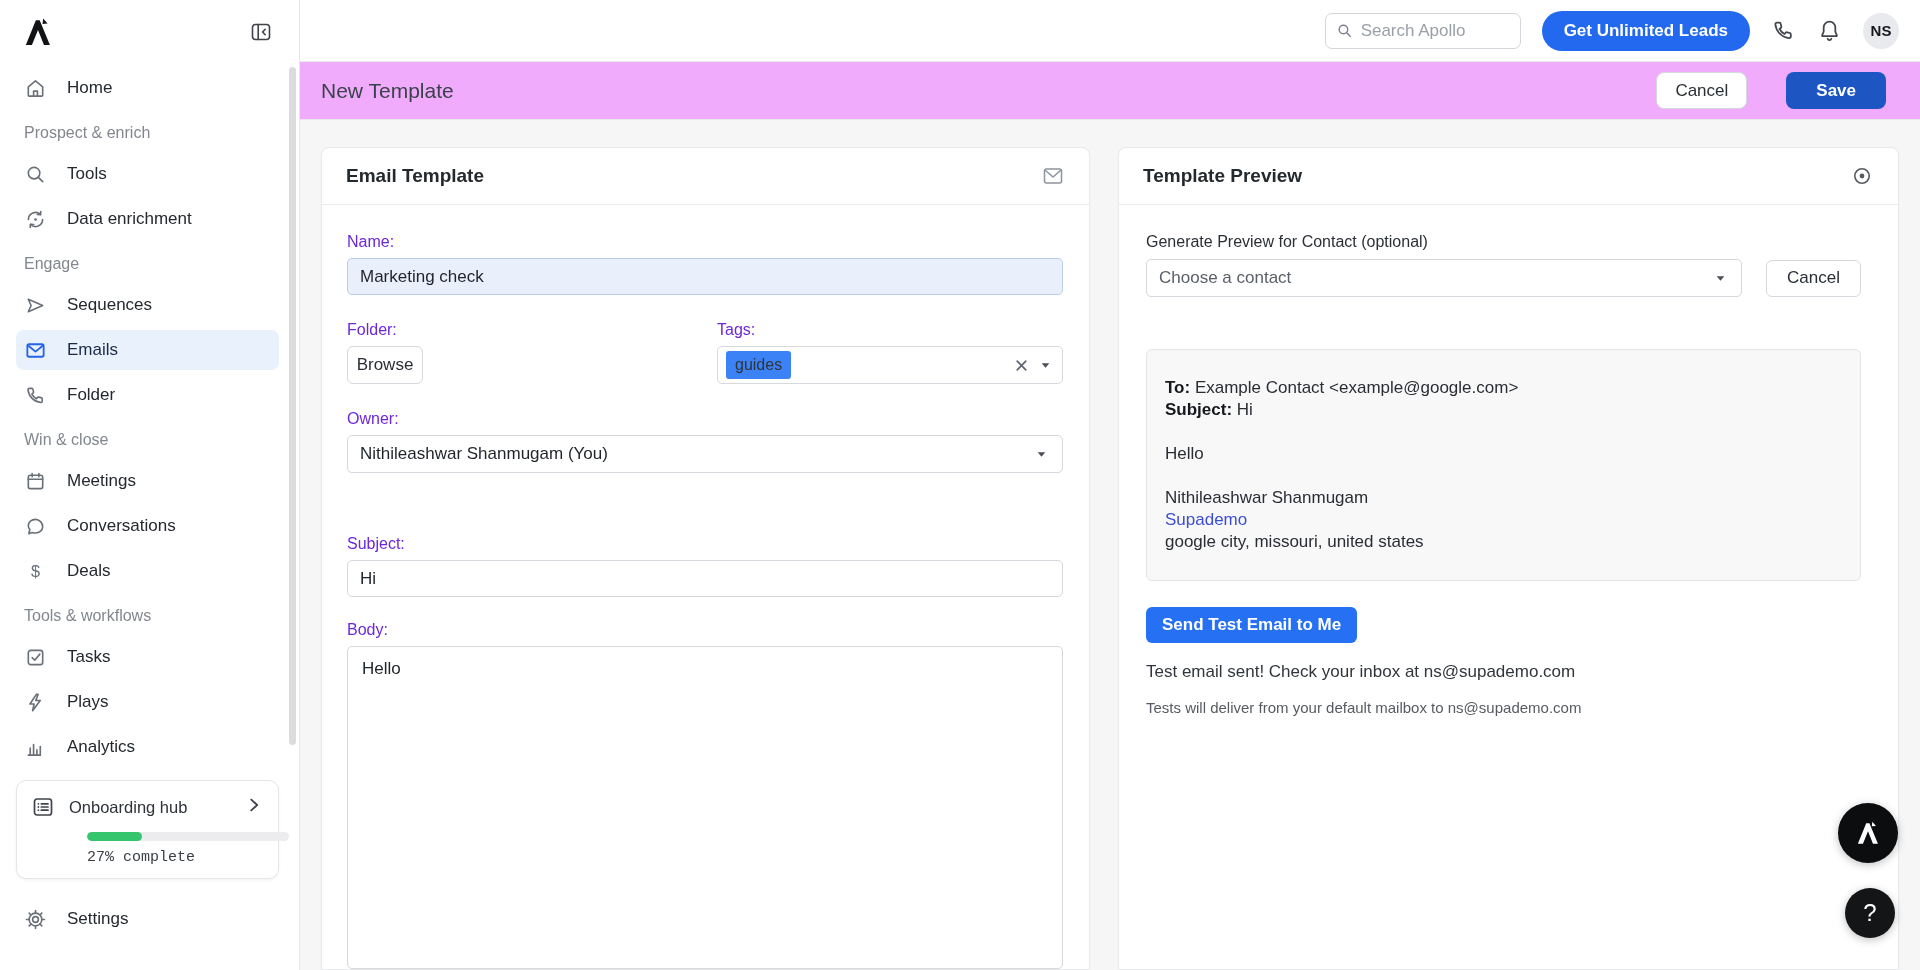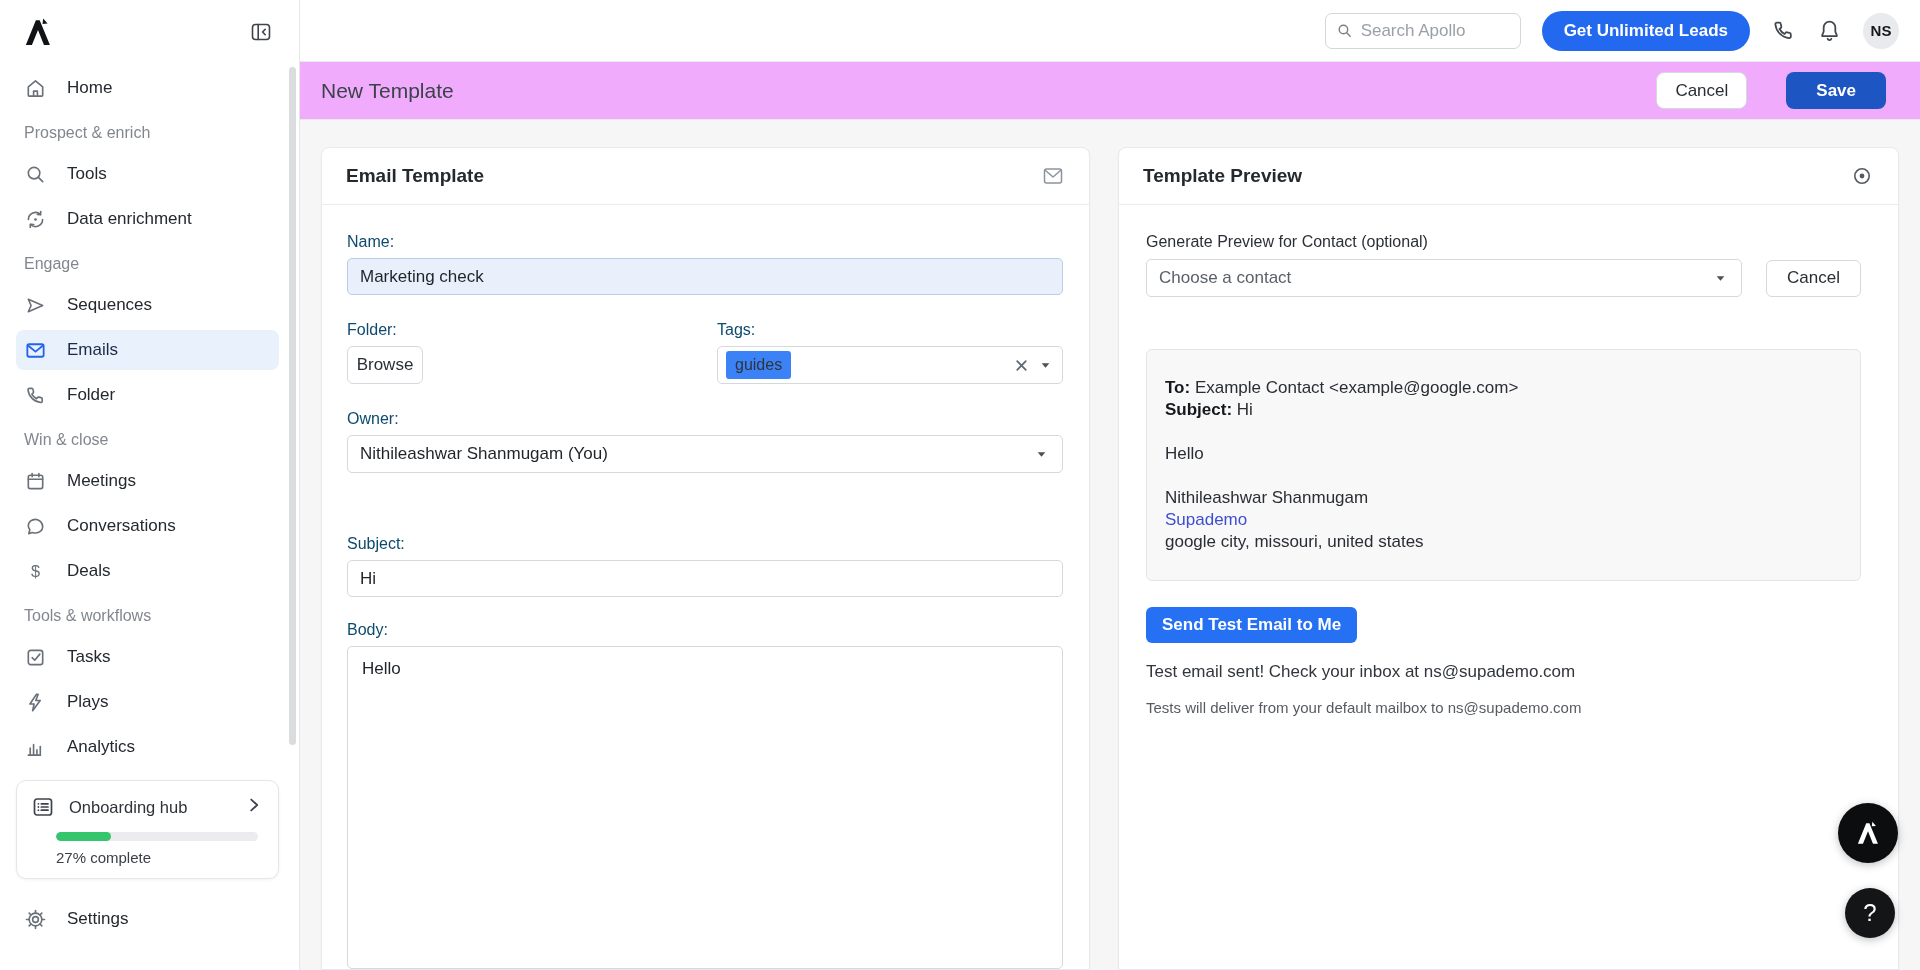--- a/index.html
+++ b/index.html
@@ -17,21 +17,21 @@
   .nav-item.active { background:#e9f1fc; color:#1b2b47; font-weight:500; }
   .nav-item.home { margin-top:10px; }
   .section-title { margin:16px 0 12px 24px; font-size:16px; color:#82878f; }
   .icon-gray { stroke:#6a7078; fill:none; stroke-width:1.7; stroke-linecap:round; stroke-linejoin:round; }
   .icon-blue { stroke:#2563eb; fill:none; stroke-width:1.9; stroke-linecap:round; stroke-linejoin:round; }
   .onboarding-card { margin:8px 20px 0 16px; border:1px solid #e4e6ea; border-radius:10px; padding:14px 14px 12px 14px; box-shadow:0 1px 3px rgba(0,0,0,.06); background:#fff; }
   .onboarding-row { display:flex; align-items:center; gap:14px; }
   .onboarding-row svg { width:24px; height:24px; }
   .onboarding-title { flex:1; font-size:16.5px; color:#2e3339; }
   .chev-right svg { width:20px; height:20px; }
-  .onboarding-body { margin-left:25px; }
+  .onboarding-body { margin-left:56px;font-family:Liberation Mono, monospace; }
   .progress-track { margin-top:13px; height:9px; background:#ececee; border-radius:6px; overflow:hidden; width:202px; }
   .progress-fill { height:100%; background:#35c56d; border-radius:6px; }
   .progress-label { margin-top:8px; font-size:15px; color:#3b4047; }
   .settings-item { margin-top:20px; margin-bottom:14px; }
   .sidebar-scrollbar { position:absolute; right:3px; top:67px; width:7px; height:678px; background:#dbdcde; border-radius:4px; }
 
   
   .main { flex:1; display:flex; flex-direction:column; min-width:0; background:#f6f6f7; }
   .topbar { height:62px; background:#fff; border-bottom:1px solid #e9eaec; display:flex; align-items:center; justify-content:flex-end; gap:21px; padding-right:21px; }
   .searchbox { width:196px; height:36px; border:1px solid #d3d6db; border-radius:7px; display:flex; align-items:center; gap:8px; padding:0 10px; background:#fff; }
@@ -50,21 +50,21 @@
 
   .content { flex:1; display:flex; gap:28px; padding:27px 21px 0 21px; overflow:hidden; }
   .card { background:#fff; border:1px solid #e8e9eb; border-radius:8px 8px 0 0; box-shadow:0 1px 2px rgba(0,0,0,.04); display:flex; flex-direction:column; }
   .email-card { width:769px; min-width:769px; }
   .preview-card { flex:1; }
   .card-header { height:57px; min-height:57px; border-bottom:1px solid #ececee; display:flex; align-items:center; padding:0 24px; }
   .card-title { font-size:19px; font-weight:600; color:#24292e; flex:1; }
   .card-header svg { width:24px; height:24px; }
 
   .email-body { padding:28px 26px 0 25px; display:flex; flex-direction:column; flex:1; overflow:hidden; }
-  .field-label { font-size:16px; color:#0c4a6e; margin-bottom:7px; }
+  .field-label { font-size:16px; color:#6d28d9; margin-bottom:7px; }
   .text-input { width:100%; height:37px; border:1px solid #d5d8dd; border-radius:5px; padding:0 12px; font-size:17px; font-family:"Liberation Sans", sans-serif; color:#1f242a; background:#fff; outline:none; }
   .text-input.focused { background:#e9f0fb; border-color:#b9cce9; }
   .form-row { display:flex; margin-top:26px; }
   .col-folder { width:370px; }
   .col-tags { flex:1; }
   .browse-btn { height:38px; width:76px; background:#fff; border:1px solid #d5d8dd; border-radius:6px; font-size:17px; color:#2a2f36; font-family:"Liberation Sans", sans-serif; cursor:pointer; }
   .tags-control { height:38px; border:1px solid #d5d8dd; border-radius:5px; background:#fff; display:flex; align-items:center; gap:10px; padding:0 10px 0 8px; cursor:pointer; }
   .tag-chip { background:#3b82f6; border-radius:3px; padding:5px 9px; font-size:16px; color:#2f343a; }
   .tags-spacer { flex:1; }
   .select-control { height:38px; border:1px solid #d5d8dd; border-radius:5px; background:#fff; display:flex; align-items:center; padding:0 14px 0 12px; font-size:17px; color:#1f242a; cursor:pointer; }

